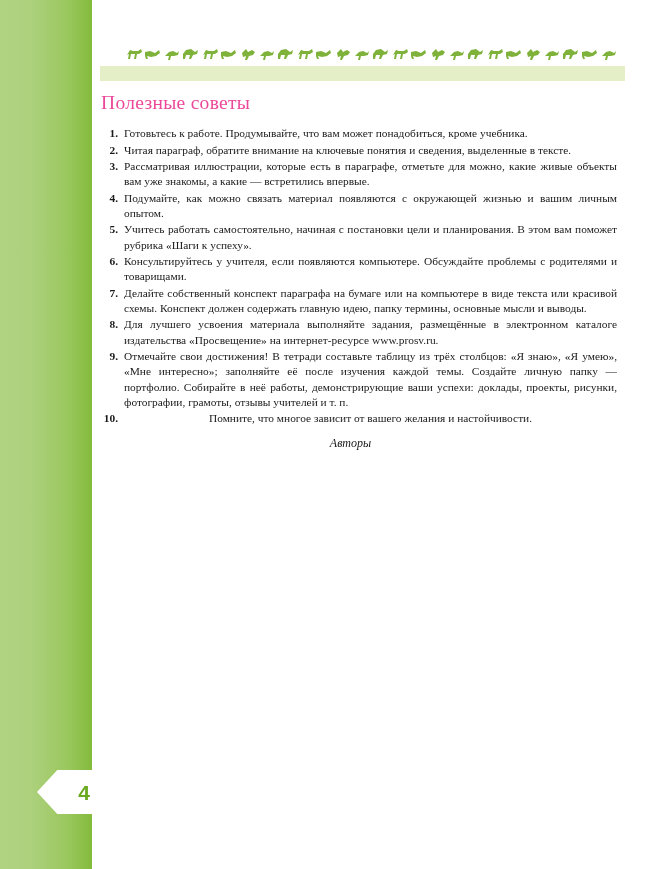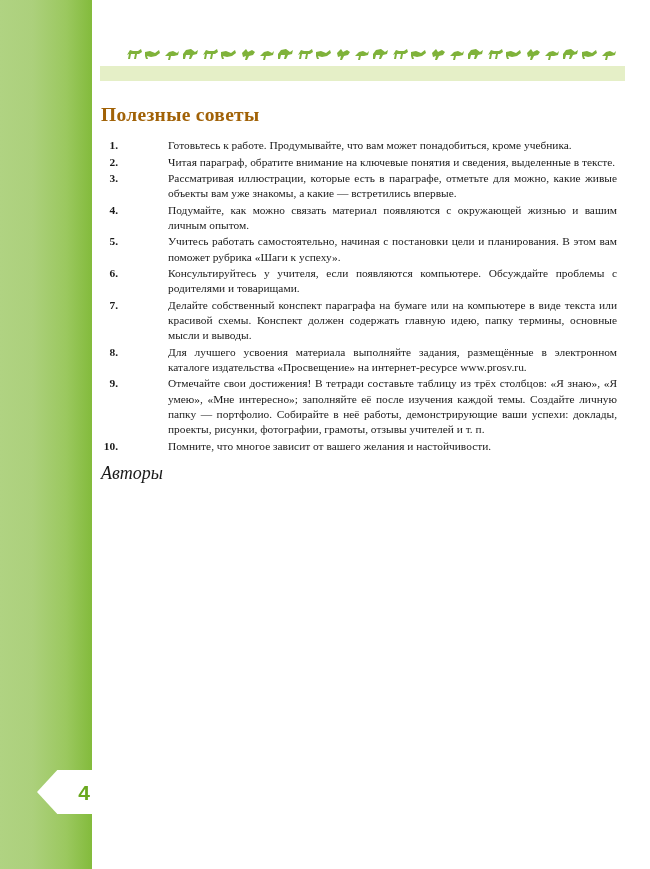--- a/index.html
+++ b/index.html
@@ -79,24 +79,24 @@
   
   #content {
     position: absolute;
     left: 101px;
     top: 88px;
     width: 516px;
   }
 
   #page-title {
     font-size: 19.5px;
-    font-weight: bold;
-    color: #a16207;
+    font-weight: normal;
+    color: #ec4899;
     letter-spacing: 0.3px;
-    margin: 16px 0 13px 0;
+    margin: 4px 0 13px 0;
     line-height: 1.1;
   }
 
   
   ol#advice-list {
     list-style: none;
     margin: 0;
     padding: 0;
     font-size: 11.4px;
     color: #1a1a1a;
@@ -114,40 +114,39 @@
     top: 0;
     width: 17px;
     text-align: right;
     font-weight: bold;
   }
   ol#advice-list > li .body {
     display: block;
     text-align: justify;
     text-justify: inter-word;
     hyphens: manual;
-    margin-left: 44px;
   }
   ol#advice-list > li:last-child .body {
-    text-align: left;
+    text-align: center;
   }
 
   #closing-paragraph {
     font-size: 11.4px;
     color: #1a1a1a;
     line-height: 1.345;
     text-align: justify;
     text-indent: 19px;
     margin: 4px 0 0 0;
   }
 
   #signature {
-    font-size: 18px;
+    font-size: 12px;
     font-style: italic;
     color: #1a1a1a;
-    text-align: left;
+    text-align: center;
     margin: 9px 0 0 0;
     padding-right: 17px;
   }
 </style>
 </head>
 <body>
 
 <div id="page">
 
   <div id="sidebar"></div>

